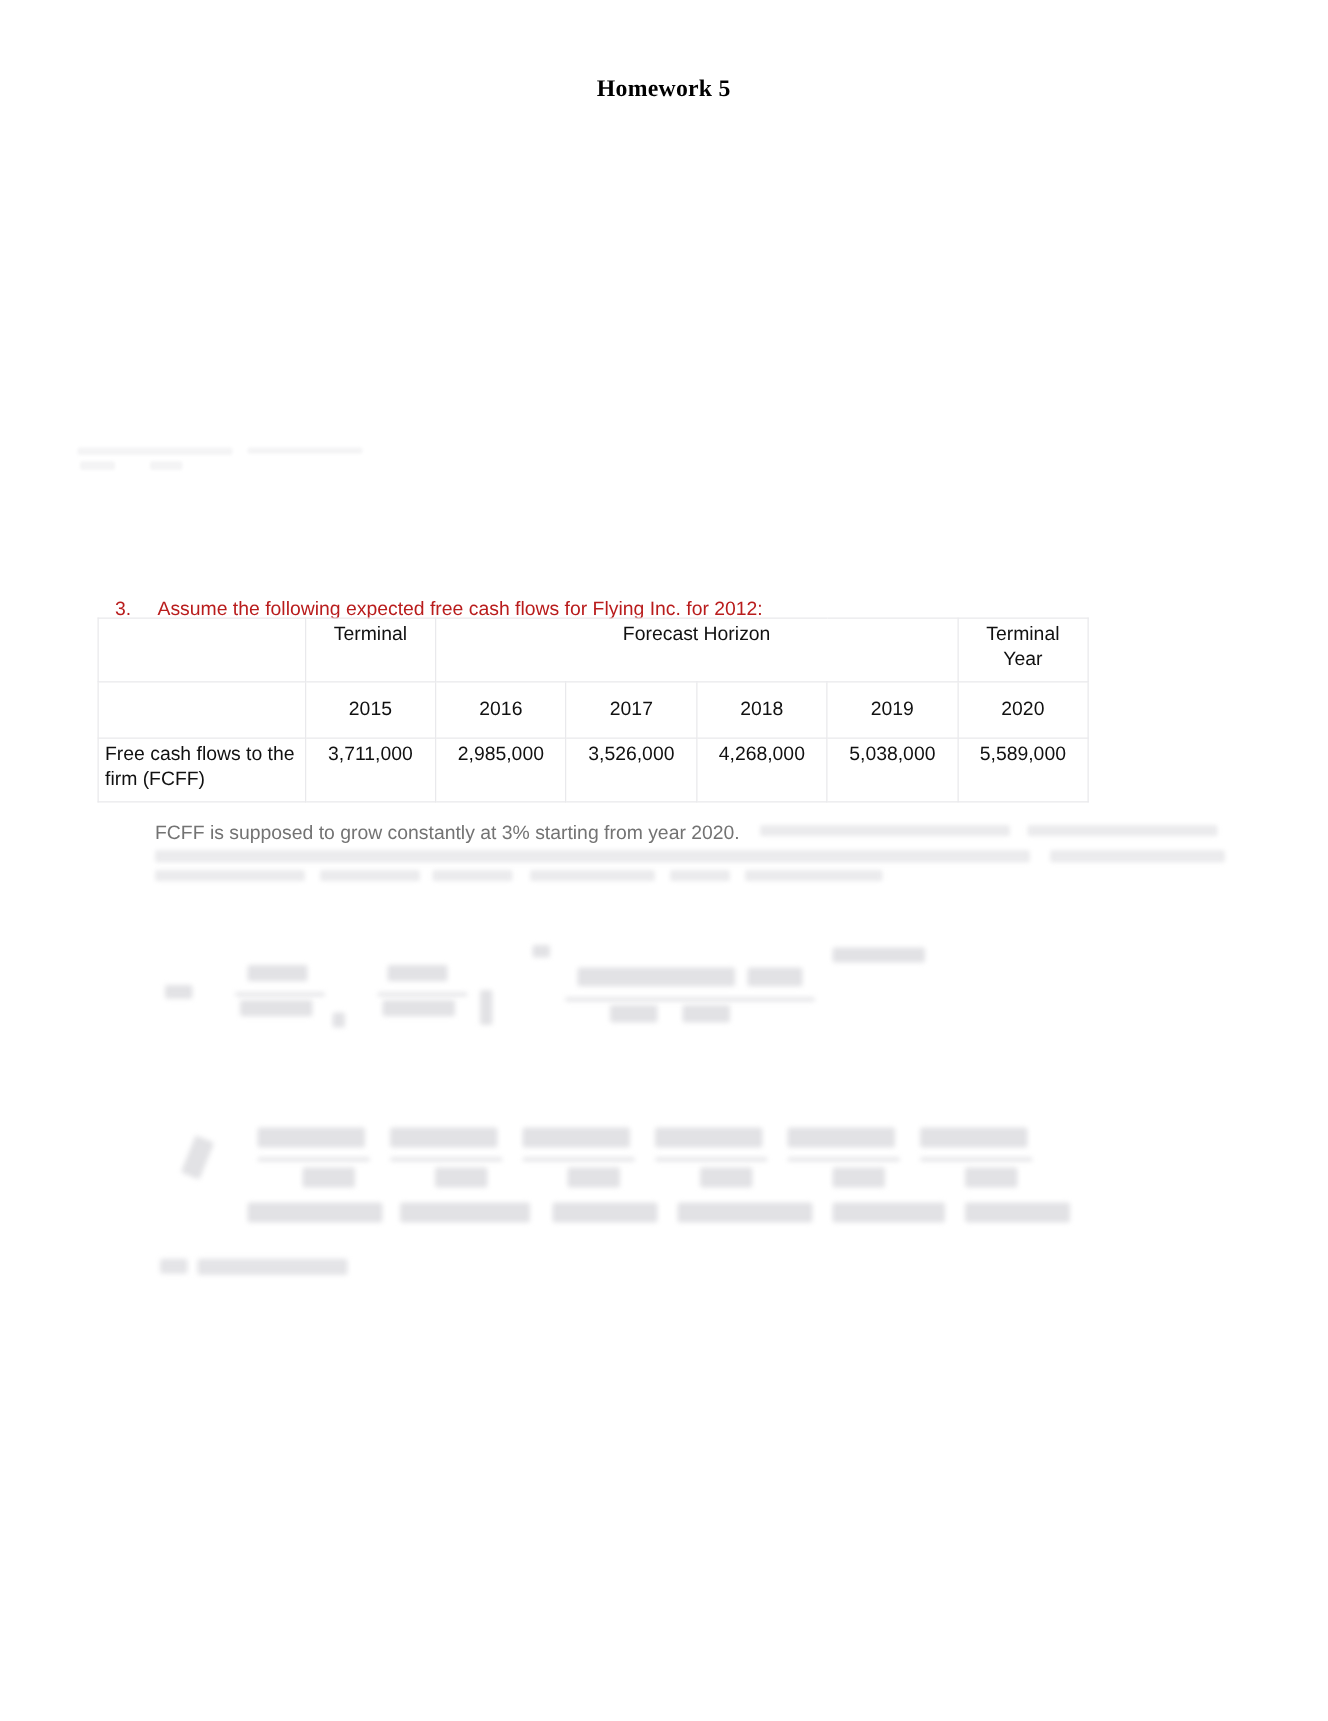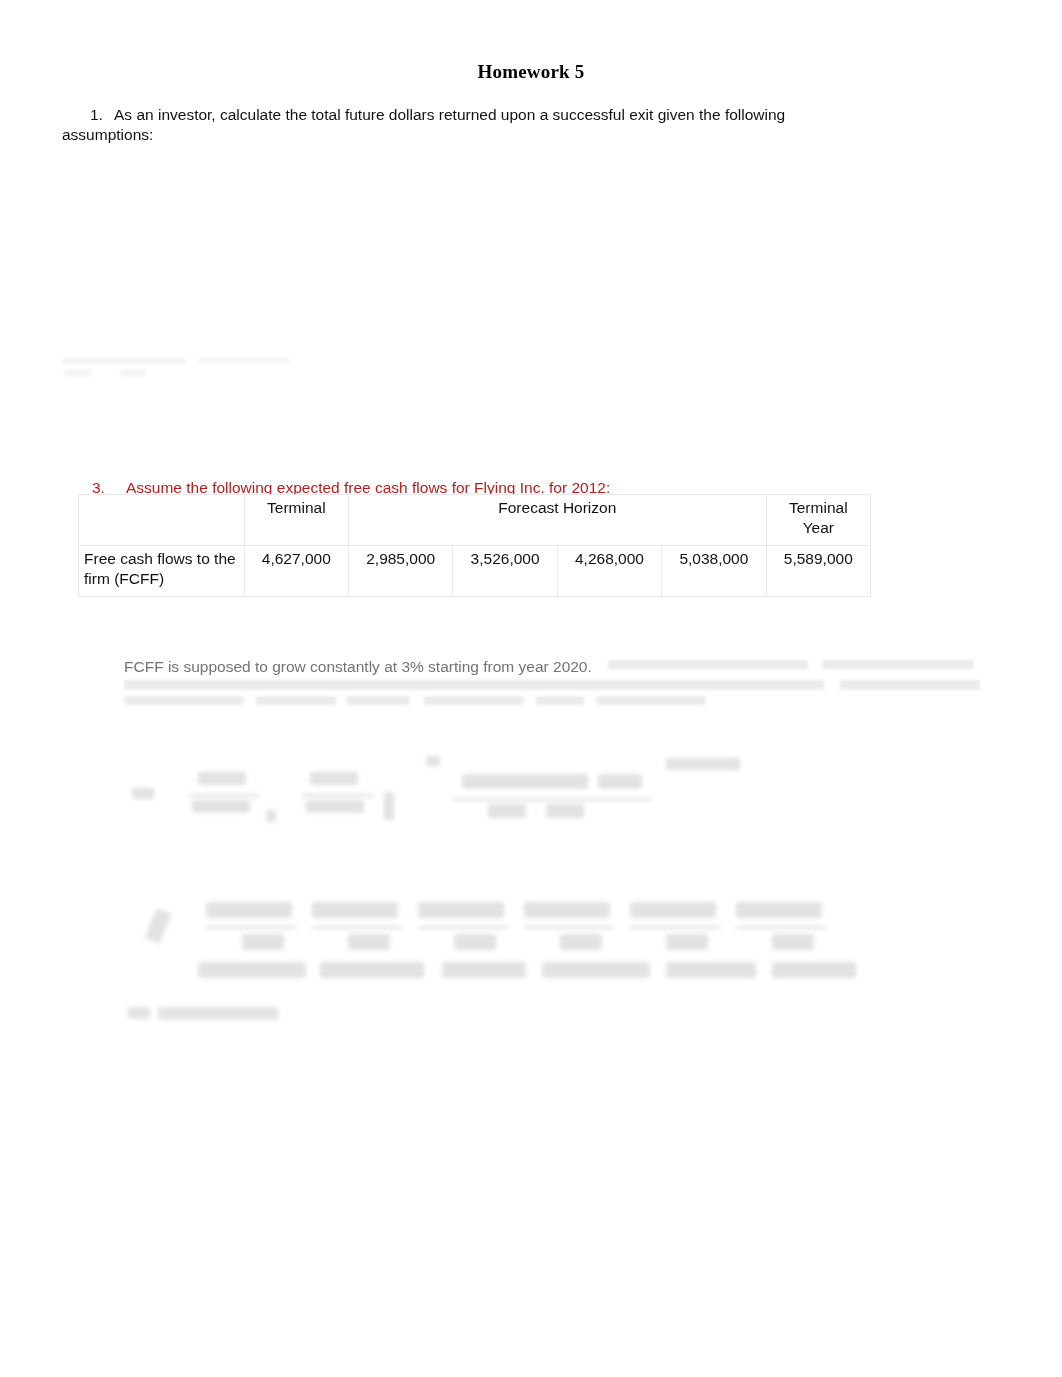--- a/index.html
+++ b/index.html
@@ -270,23 +270,20 @@
   .fr-1 { top: 5px; left: 0px;   width: 22px;  height: 12px; }
   .fr-2 { top: 5px; left: 30px;  width: 120px; height: 13px; }
 </style>
 </head>
 <body>
 
 <div class="page">
 
   <div class="doc-title">Homework 5</div>
 
-  <div class="q1">
-    <span class="num">1.</span><span class="body">As an investor, calculate the total future dollars returned upon a successful exit given the following assumptions:</span>
-  </div>
 
   <div class="faded-strokes-1">
     <div class="ln fs1-a"></div>
     <div class="ln fs1-b"></div>
     <div class="ln fs1-c"></div>
     <div class="ln fs1-d"></div>
   </div>
 
   <div class="q3">
     <span class="num">3.</span><span class="body">Assume the following expected free cash flows for Flying Inc. for 2012:</span>
@@ -306,23 +303,32 @@
       <tbody>
         <tr class="row-head">
           <td class="lbl"></td>
           <td class="ctr">Terminal</td>
           <td class="ctr" colspan="4">Forecast Horizon</td>
           <td class="ctr hdr-terminal">
             <span>Terminal</span><br>
             <span>Year</span>
           </td>
         </tr>
+        <tr class="row-years">
+          <td class="lbl"></td>
+          <td class="ctr">2015</td>
+          <td class="ctr">2016</td>
+          <td class="ctr">2017</td>
+          <td class="ctr">2018</td>
+          <td class="ctr">2019</td>
+          <td class="ctr">2020</td>
+        </tr>
         <tr class="row-data">
           <td class="lbl">Free cash flows to the firm (FCFF)</td>
-          <td class="ctr">4,627,000</td>
+          <td class="ctr">3,711,000</td>
           <td class="ctr">2,985,000</td>
           <td class="ctr">3,526,000</td>
           <td class="ctr">4,268,000</td>
           <td class="ctr">5,038,000</td>
           <td class="ctr">5,589,000</td>
         </tr>
       </tbody>
     </table>
   </div>
 

